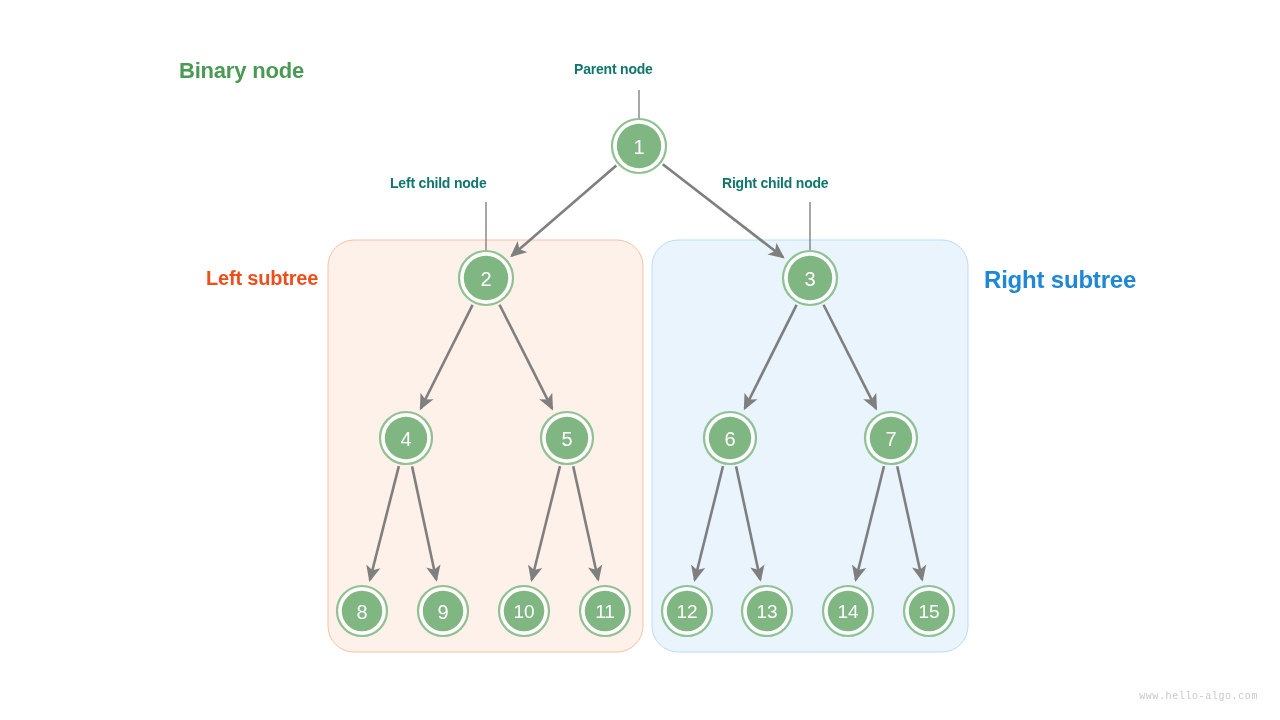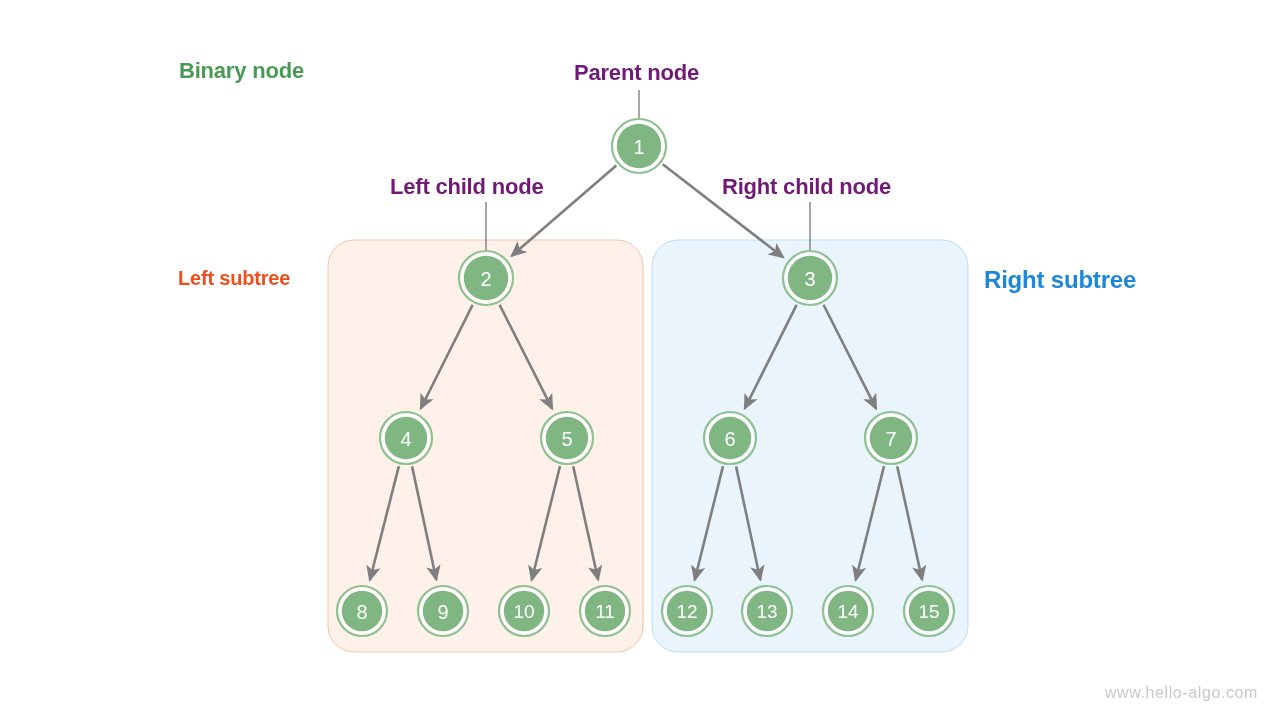--- a/index.html
+++ b/index.html
@@ -27,40 +27,41 @@
     font-weight: bold;
     white-space: nowrap;
     line-height: 1;
   }
   .label-title {
     font-size: 22px;
     color: #4A9A55;
     letter-spacing: -0.2px;
   }
   .label-anno {
-    font-size: 22px;
-    color: #701a75;
+    font-size: 14px;
+    color: #0f766e;
     letter-spacing: -0.2px;
   }
   .label-left-subtree {
     font-size: 20px;
     color: #EE4E1B;
     letter-spacing: -0.2px;
+    margin-left: 28px;
   }
   .label-right-subtree {
     font-size: 24px;
     color: #1E87D6;
     letter-spacing: -0.2px;
   }
   .watermark {
     position: absolute;
     right: 22px;
     bottom: 18px;
-    font-family: Liberation Sans, sans-serif;
-    font-size: 16px;
+    font-family: Liberation Mono, monospace;
+    font-size: 10px;
     color: #C9C9C9;
     letter-spacing: 0.6px;
   }
   .node-num {
     font-family: "Liberation Sans", sans-serif;
     fill: #ffffff;
     text-anchor: middle;
     dominant-baseline: central;
     font-weight: normal;
   }

